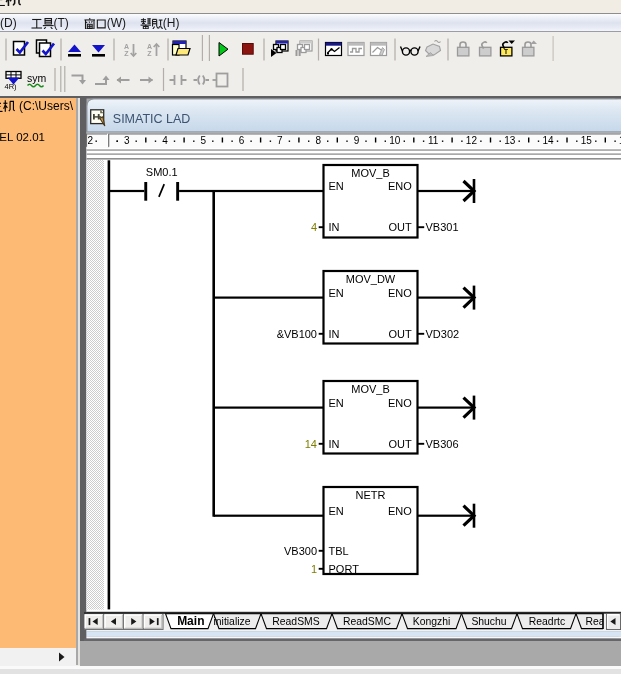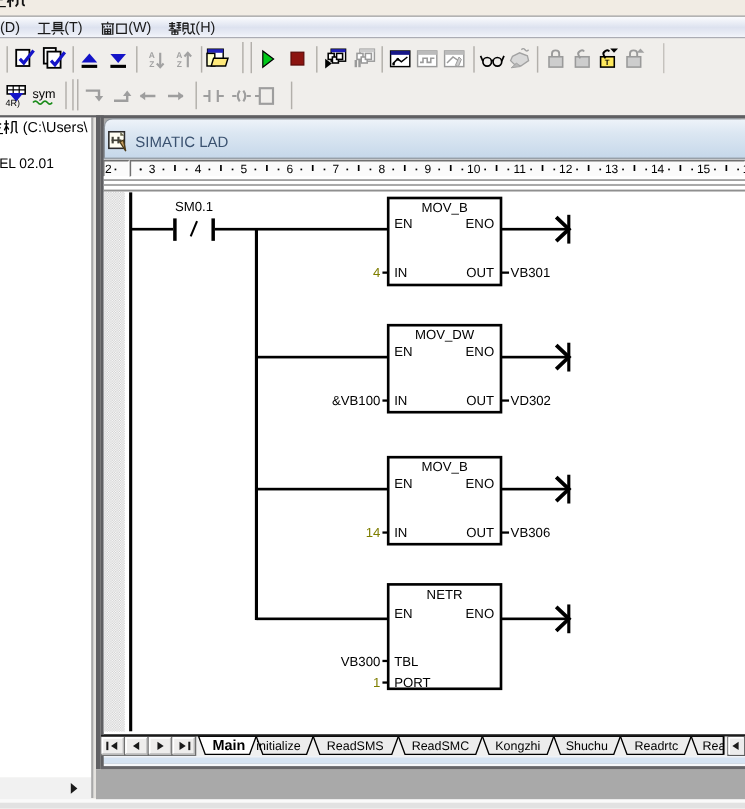--- a/index.html
+++ b/index.html
@@ -211,21 +211,21 @@
         <path d="M193.5 80 L197 80 M205.5 80 L209 80"></path>
         <path d="M199.8 75.5 Q196.5 80 199.8 84.5 M202.8 75.5 Q206 80 202.8 84.5"></path>
       </g>
       <g stroke="#9e9e9e" stroke-width="1.8" fill="none">
         <path d="M212.5 80 L216 80"></path>
         <rect x="216.5" y="73.5" width="11" height="13"></rect>
       </g>
       <rect x="242.4" y="68" width="1.2" height="23" fill="#b2afaa"></rect>
     </svg>
 <div class="abs" style="left:0;top:96px;width:621px;height:1.8px;background:#5f5f62"></div>
-<div class="abs" style="left:0;top:97.8px;width:76px;height:550px;background:#ffffff;overflow:hidden">
+<div class="abs" style="left:0;top:97.8px;width:76px;height:550px;background:#fdba74;overflow:hidden">
   <svg class="abs" style="left:-9px;top:2.2px" width="24" height="12" viewBox="0 0 20 10">
         <g stroke="#000" stroke-width="0.95" fill="none" stroke-linecap="butt">
           <g transform="translate(0,0)">
             <path d="M4.3 0.2 L5.7 1.3"></path>
             <path d="M1.7 2.8 H8.3"></path>
             <path d="M2.1 5.4 H7.9"></path>
             <path d="M0.4 9.5 H9.6"></path>
             <path d="M5 2.8 V9.5"></path>
           </g>
           <g transform="translate(10,0)">

